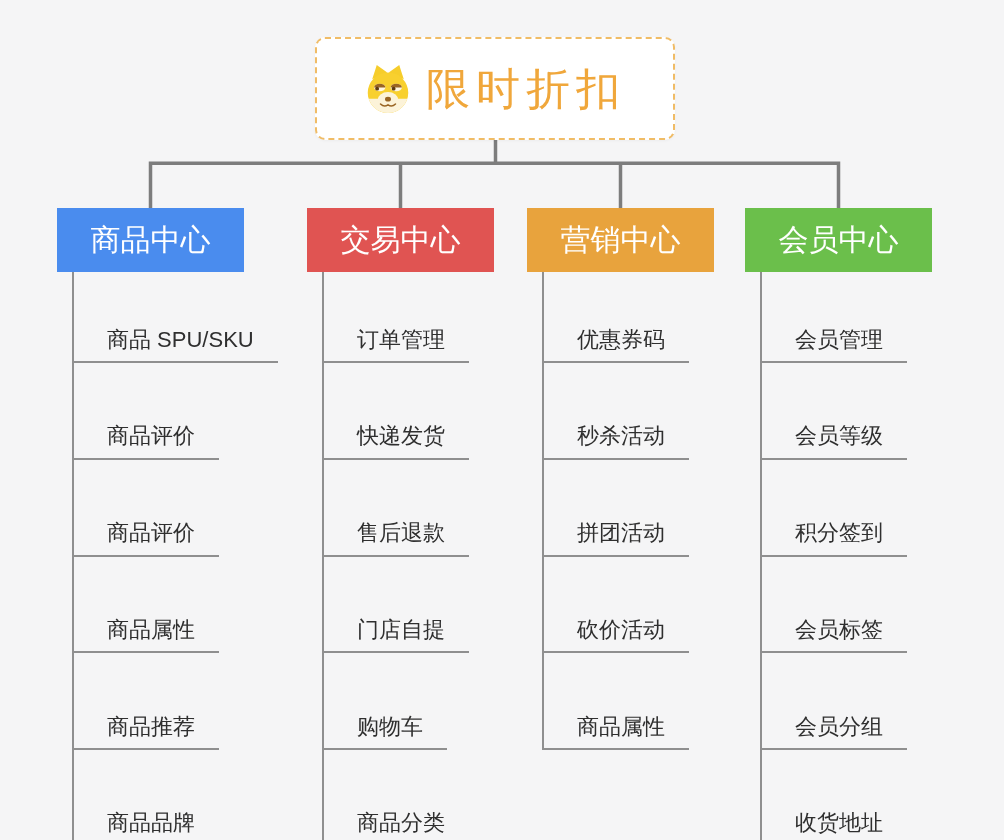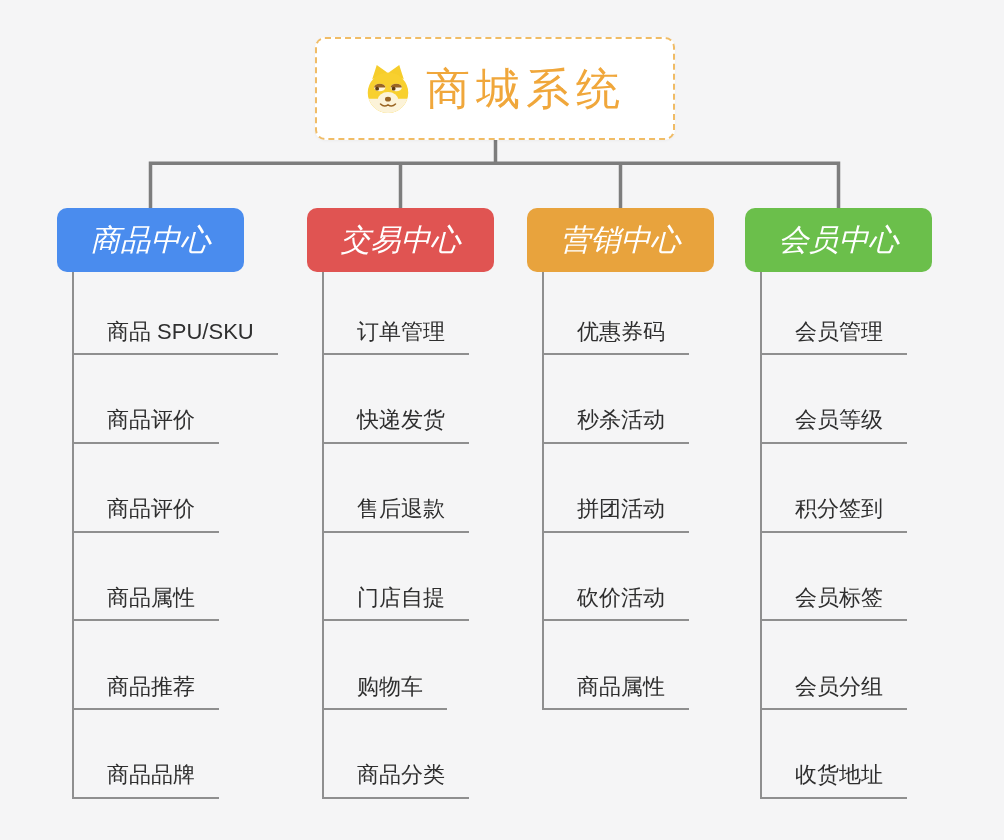--- a/index.html
+++ b/index.html
@@ -30,42 +30,41 @@
     letter-spacing:6px;
     color:#f0a73b;
     line-height:1;
     white-space:nowrap;
   }
   .doge{width:48px;height:54px;display:inline-flex;}
 
   
   .branch-box{
     position:absolute;top:208px;width:187px;height:64px;
-    border-radius:10px;
+    border-radius:0;
     display:flex;align-items:center;justify-content:center;
     box-sizing:border-box;
     cursor:pointer;
-    font-style:italic;
   }
   .branch-label{
     color:#ffffff;font-size:30px;line-height:1;white-space:nowrap;
   }
 
   
   .leaves{
     position:absolute;top:272px;margin:0;padding:0;list-style:none;
     width:250px;
   }
   .leaves::before{
     content:"";position:absolute;left:0;top:0;bottom:0;width:2px;
     background:#8f8f8f;
   }
   .leaf-row{
     height:88.8px;
-    display:flex;align-items:flex-end;
+    display:flex;align-items:flex-end;margin-top:8px;
   }
   .leaf-row:first-child{height:83px;}
   .leaf-label{
     display:inline-block;
     padding:0 24px 8px 35px;
     border-bottom:2px solid #8f8f8f;
     font-size:22px;
     color:#2f2f2f;
     line-height:1.25;
     white-space:nowrap;
@@ -108,21 +107,21 @@
           <circle cx="17.5" cy="34.5" r="2.6" fill="#5d3a10"></circle>
           <ellipse cx="43" cy="33" rx="7.5" ry="5" fill="#fff7e2"></ellipse>
           <path d="M35.5 33 a7.5 5 0 0 1 15 0 l-15 0 z" fill="#9a6524"></path>
           <circle cx="39.5" cy="34.5" r="2.6" fill="#5d3a10"></circle>
         </g>
 
         <ellipse cx="32" cy="48.5" rx="4" ry="3.2" fill="#9a6524"></ellipse>
         <path d="M22 55 Q27 60 32 56 Q37 60 42 55" stroke="#9a6524" stroke-width="2" fill="none" stroke-linecap="round"></path>
       </svg>
     </span>
-    <span class="root-title">商城系统</span>
+    <span class="root-title">限时折扣</span>
   </div>
 
   <div id="branches">
   <div class="branch">
     <div class="branch-box" style="left: 57px; background: rgb(74, 140, 238);">
       <span class="branch-label">商品中心</span>
     </div>
     <ul class="leaves" style="left: 72px;">
           <li class="leaf-row">
             <span class="leaf-label">商品 SPU/SKU</span>

